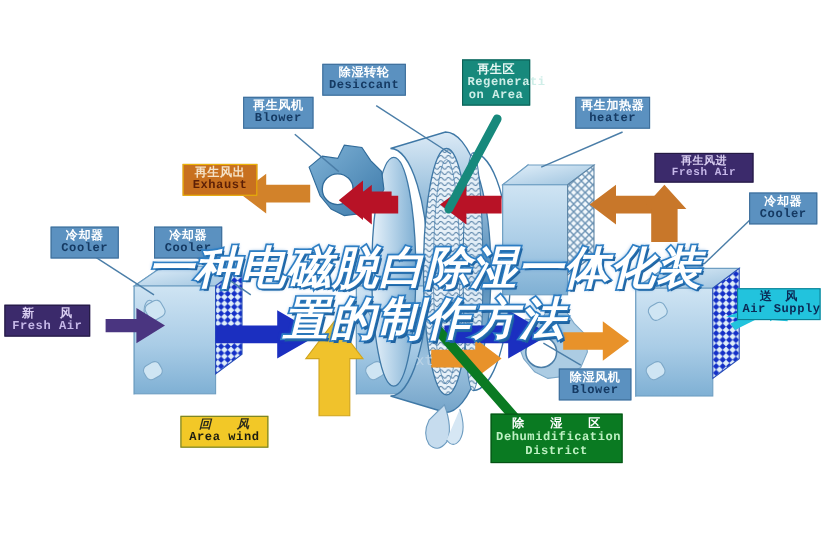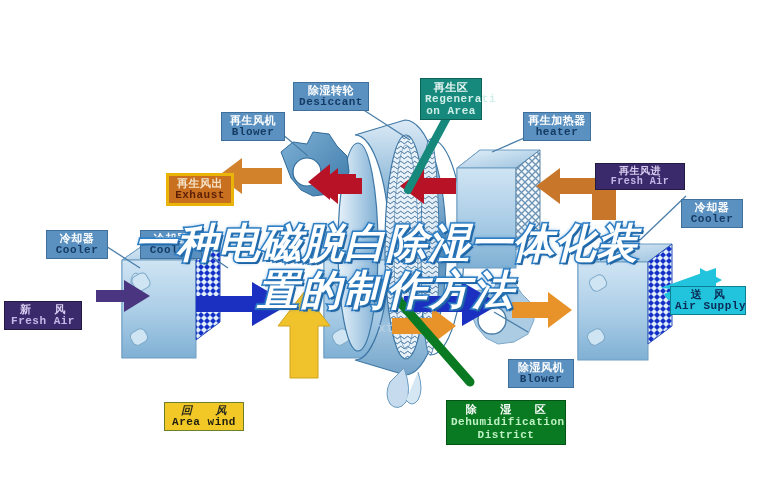--- a/index.html
+++ b/index.html
@@ -3,32 +3,32 @@
 <meta charset="utf-8">
 <style>
   html,body{margin:0;padding:0;background:#ffffff;}
   body{width:757px;height:488px;overflow:hidden;
        font-family:"Liberation Sans","DejaVu Sans",sans-serif;}
   #stage{position:relative;width:757px;height:488px;background:#fff;overflow:hidden;}
   #art{position:absolute;left:0;top:0;width:757px;height:488px;}
 
   
   .lbl{position:absolute;text-align:center;line-height:1.05;
-       box-sizing:border-box;padding:2px 4px;white-space:nowrap;margin-top:24px;}
+       box-sizing:border-box;padding:2px 4px;white-space:nowrap;}
   .lbl .cn{display:block;font-weight:bold;letter-spacing:.5px;}
   .lbl .en{display:block;font-family:"Liberation Mono","DejaVu Sans Mono",monospace;
            font-weight:bold;letter-spacing:.5px;}
 
   
   .blue{background:#5b91c0;border:1px solid #3f6f9b;}
   .blue .cn{color:#ffffff;}
   .blue .en{color:#153a63;}
 
   
-  .orange{background:#c8701f;border:3px solid #eab308;}
+  .orange{background:#c8701f;border:1px solid #eab308;}
   .orange .cn{color:#f4e2c8;}
   .orange .en{color:#5c1f06;}
 
   
   .purple{background:#3b2a6b;border:1px solid #241a42;}
   .purple .cn{color:#d8cdf0;}
   .purple .en{color:#c5b7e8;}
 
   
   .cyan{background:#22c3dd;border:1px solid #0d7f93;}

